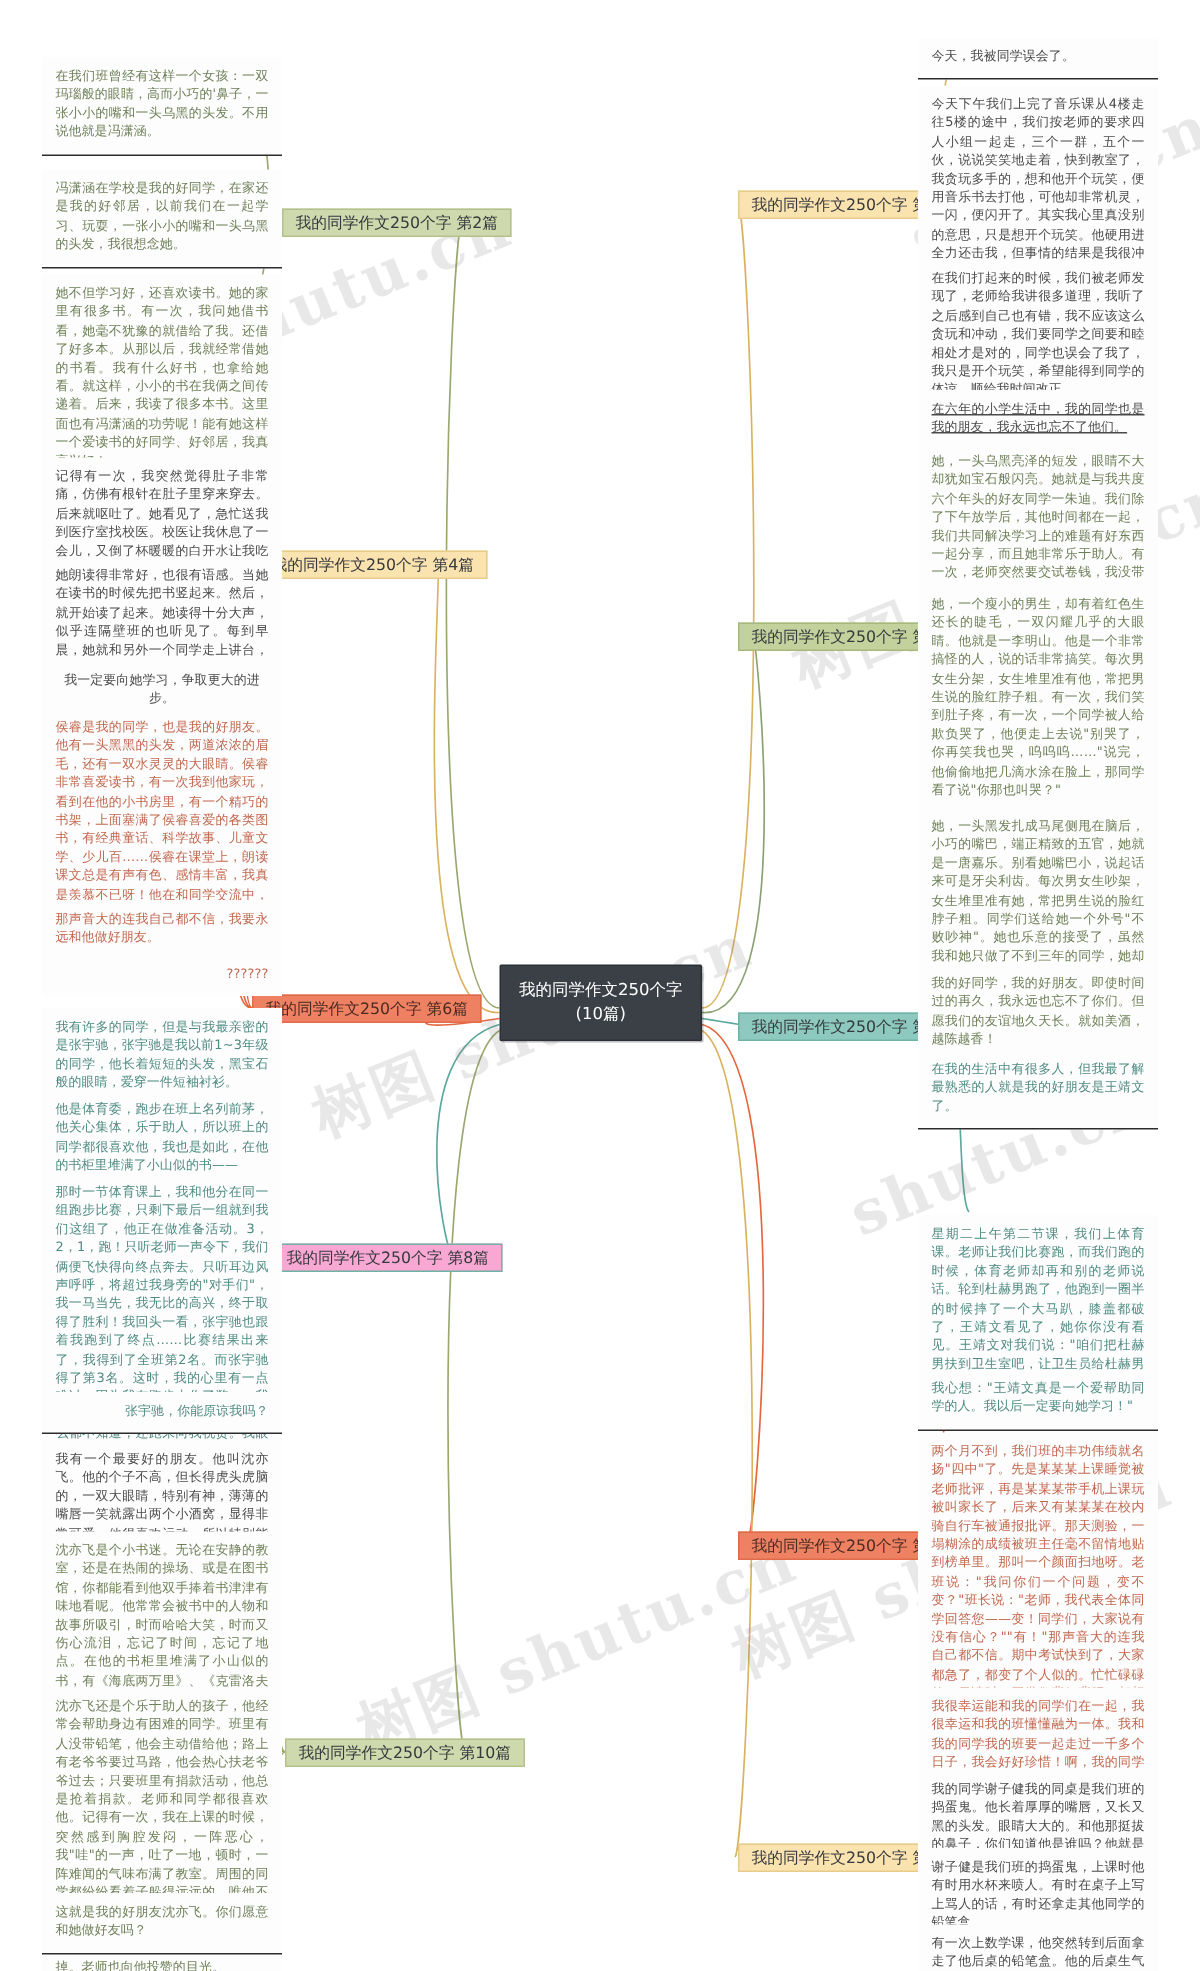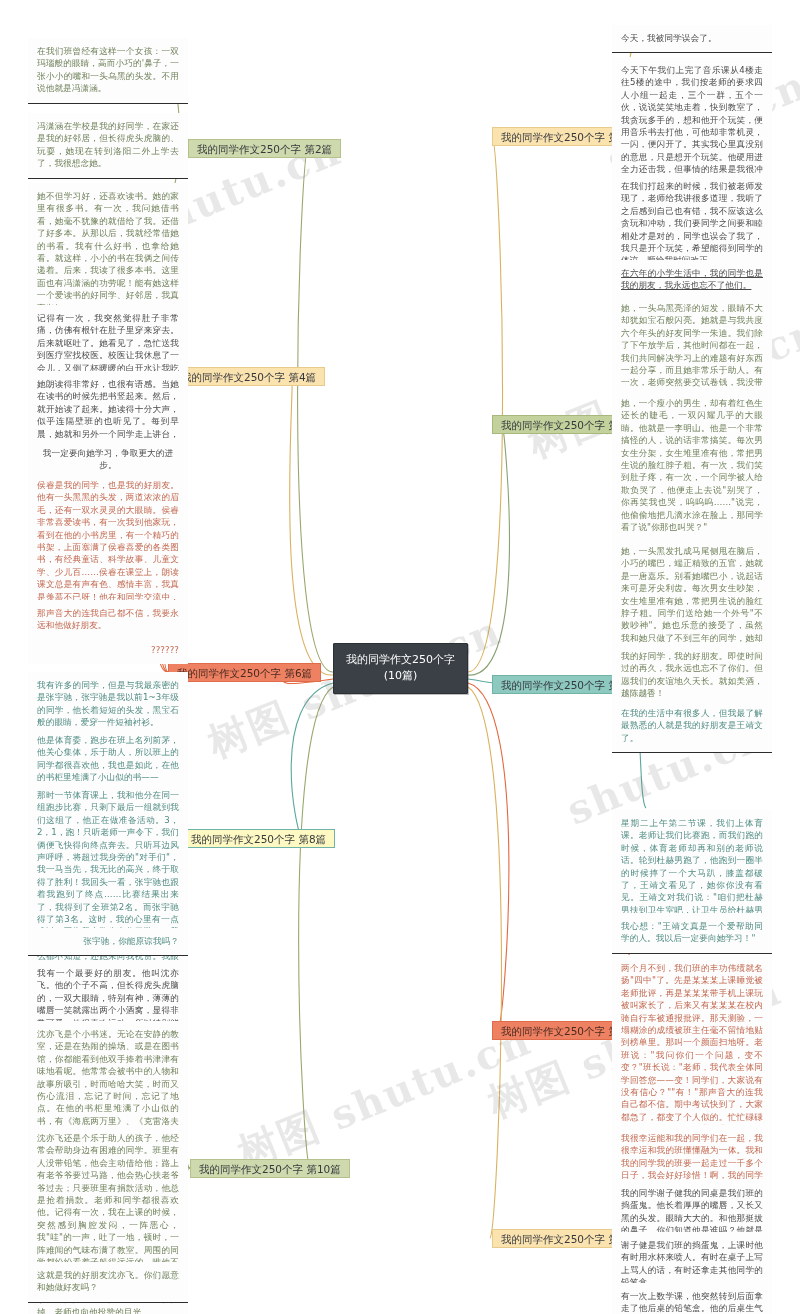--- a/index.html
+++ b/index.html
@@ -140,28 +140,28 @@
   <div class="branch" style="left:492px;top:415px;background:#c3d29d;border-color:#a6b87c;">我的同学作文250个字 第3篇</div>
 
   <div class="branch" style="left:172px;top:367px;background:#fbe3b0;border-color:#e6cb8b;">我的同学作文250个字 第4篇</div>
 
   <div class="branch" style="left:492px;top:675px;background:#8dc9bf;border-color:#6fb3a7;">我的同学作文250个字 第5篇</div>
 
   <div class="branch" style="left:168px;top:663px;background:#ef8163;border-color:#e06b4b;color:#4a2a20;">我的同学作文250个字 第6篇</div>
 
   <div class="branch" style="left:492px;top:1021px;background:#ef8163;border-color:#e06b4b;color:#4a2a20;">我的同学作文250个字 第7篇</div>
 
-  <div class="branch" style="left:182px;top:829px;background:#fef9c3;border-color:#6fb3a7;text-align:center;">我的同学作文250个字 第8篇</div>
+  <div class="branch" style="left:182px;top:829px;background:#f9a8d4;border-color:#6fb3a7;text-align:center;">我的同学作文250个字 第8篇</div>
 
   <div class="branch" style="left:492px;top:1229px;background:#fbe3b0;border-color:#e6cb8b;">我的同学作文250个字 第9篇</div>
 
   <div class="branch" style="left:190px;top:1159px;background:#cfd9ae;border-color:#b4c18c;">我的同学作文250个字 第10篇</div>
 
   <div class="leaf" style="left:28px;top:38px;width:160px;color:#6d7f57;">在我们班曾经有这样一个女孩：一双玛瑙般的眼睛，高而小巧的'鼻子，一张小小的嘴和一头乌黑的头发。不用说他就是冯潇涵。</div>
-  <div class="leaf" style="left:28px;top:113px;width:160px;color:#6d7f57;">冯潇涵在学校是我的好同学，在家还是我的好邻居，但长得虎头虎脑的、玩耍，她现在转到洛阳二外上学去了，我很想念她。</div>
+  <div class="leaf" style="left:28px;top:113px;width:160px;color:#6d7f57;">冯潇涵在学校是我的好同学，在家还是我的好邻居，以前我们在一起学习、玩耍，一张小小的嘴和一头乌黑的头发，我很想念她。</div>
   <div class="leaf" style="left:28px;top:183px;width:160px;color:#6d7f57;">她不但学习好，还喜欢读书。她的家里有很多书。有一次，我问她借书看，她毫不犹豫的就借给了我。还借了好多本。从那以后，我就经常借她的书看。我有什么好书，也拿给她看。就这样，小小的书在我俩之间传递着。后来，我读了很多本书。这里面也有冯潇涵的功劳呢！能有她这样一个爱读书的好同学、好邻居，我真高兴好！</div>
 
   <div class="leaf" style="left:28px;top:305px;width:160px;color:#4a4a4a;">记得有一次，我突然觉得肚子非常痛，仿佛有根针在肚子里穿来穿去。后来就呕吐了。她看见了，急忙送我到医疗室找校医。校医让我休息了一会儿，又倒了杯暖暖的白开水让我吃药，慢慢地肚子不痛了。</div>
   <div class="leaf" style="left:28px;top:371px;width:160px;color:#4a4a4a;">她朗读得非常好，也很有语感。当她在读书的时候先把书竖起来。然后，就开始读了起来。她读得十分大声，似乎连隔壁班的也听见了。每到早晨，她就和另外一个同学走上讲台，带领着大家把学过的课文读一遍。</div>
   <div class="leaf center" style="left:28px;top:440px;width:160px;color:#4a4a4a;">我一定要向她学习，争取更大的进步。</div>
 
   <div class="leaf" style="left:28px;top:472px;width:160px;color:#c2674e;">侯睿是我的同学，也是我的好朋友。他有一头黑黑的头发，两道浓浓的眉毛，还有一双水灵灵的大眼睛。侯睿非常喜爱读书，有一次我到他家玩，看到在他的小书房里，有一个精巧的书架，上面塞满了侯睿喜爱的各类图书，有经典童话、科学故事、儿童文学、少儿百……侯睿在课堂上，朗读课文总是有声有色、感情丰富，我真是羡慕不已呀！他在和同学交流中，还经常从嘴里溜出一些好词妙句，更是令我自叹不如。在今年4月23日读书节的时候，侯睿被同学们投票评选为"读书小博士"，我衷心地祝贺他。</div>
   <div class="leaf" style="left:28px;top:600px;width:160px;color:#c2674e;">那声音大的连我自己都不信，我要永远和他做好朋友。</div>
   <div class="leaf right" style="left:28px;top:637px;width:160px;color:#c2674e;border-bottom:none;">??????</div>
 

